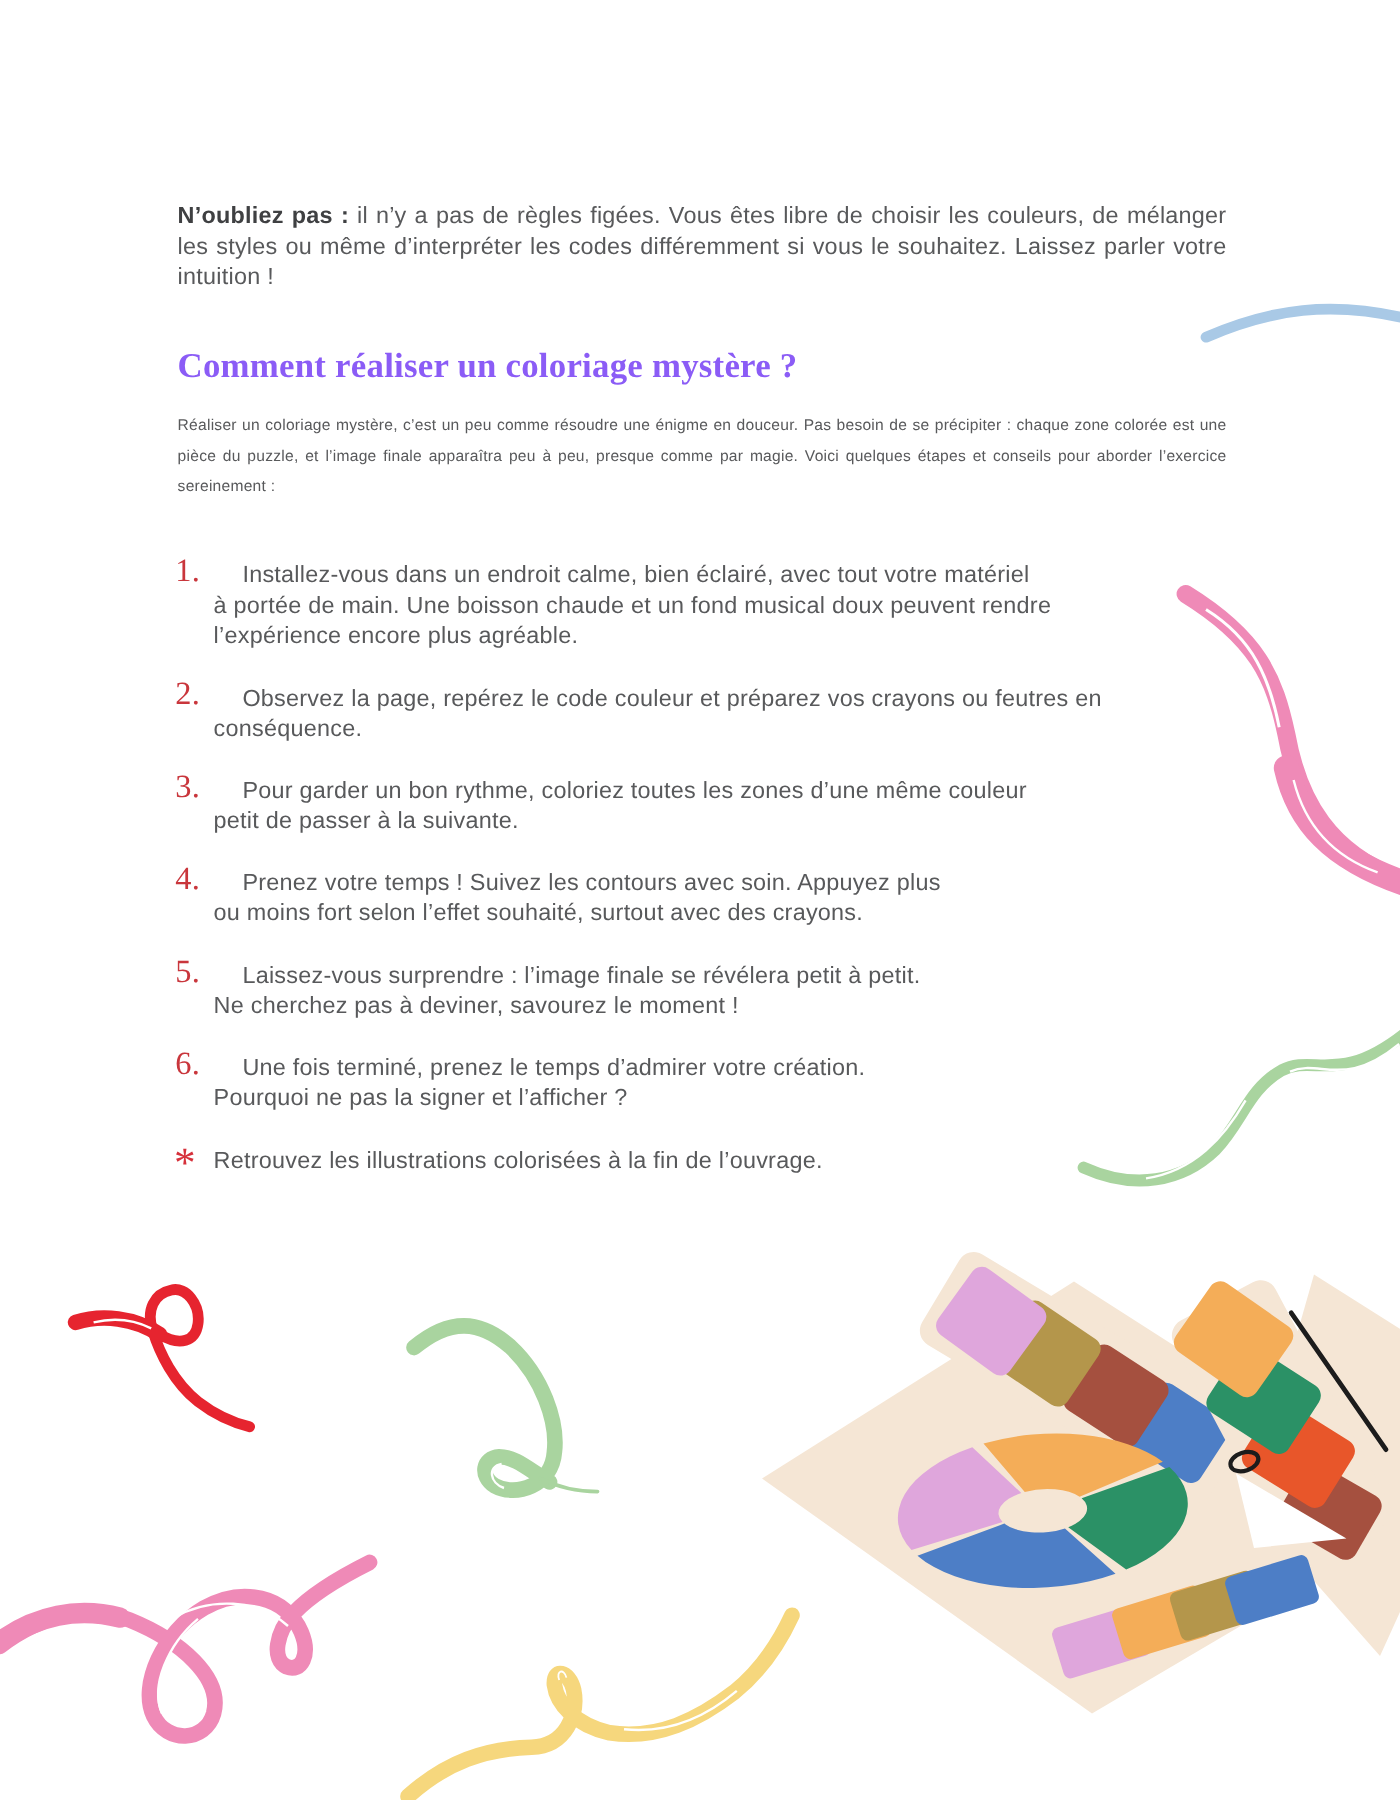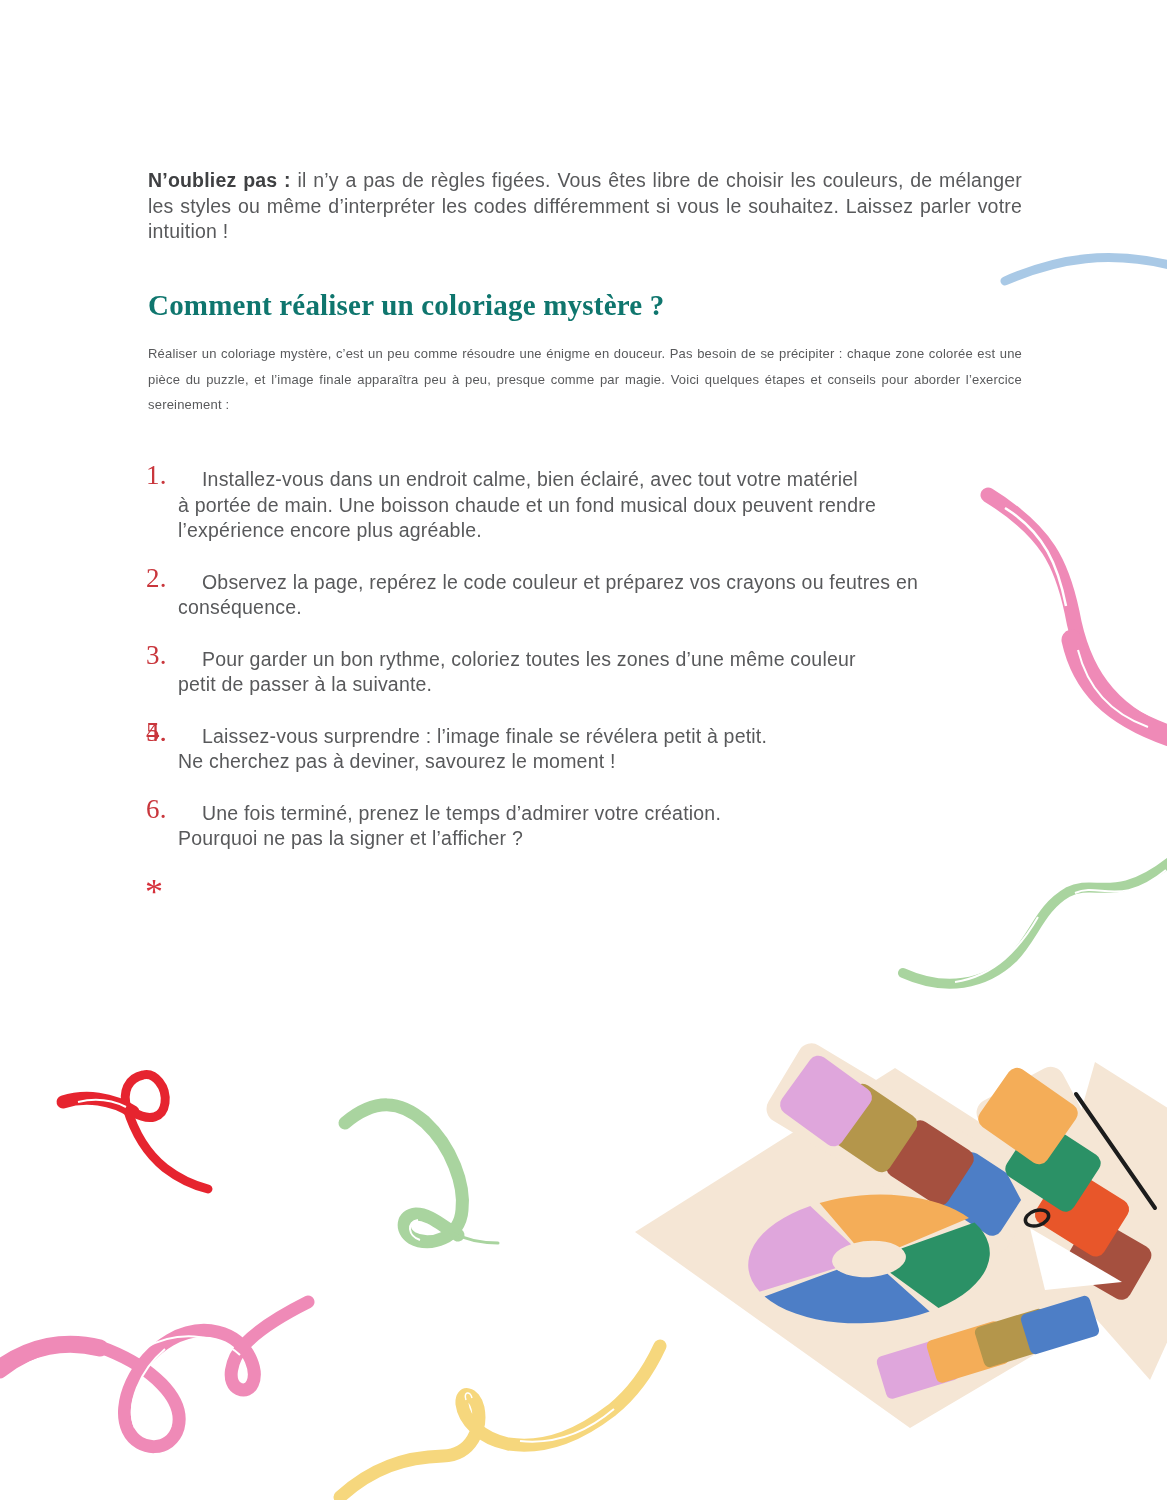--- a/index.html
+++ b/index.html
@@ -5,21 +5,21 @@
   html,body{margin:0;padding:0;background:#ffffff;}
   .page{position:relative;width:1167px;height:1500px;background:#ffffff;overflow:hidden;
         font-family:"Liberation Sans", sans-serif;color:#58595b;}
   .deco{position:absolute;left:0;top:0;width:1167px;height:1500px;pointer-events:none;}
   .content{position:absolute;left:0;top:0;width:1167px;height:1500px;}
   .intro-note{position:absolute;left:148px;top:168px;width:874px;margin:0;
               font-size:19.5px;line-height:25.5px;text-align:justify;letter-spacing:.2px;}
   .intro-note strong{color:#3f4042;font-weight:bold;}
   .section-title{position:absolute;left:148px;top:288px;margin:0;
                  font-family:"Liberation Serif", serif;font-weight:600;
-                 font-size:29px;line-height:34px;color:#0f766e;letter-spacing:.2px;}
+                 font-size:29px;line-height:34px;color:#8b5cf6;letter-spacing:.2px;}
   .section-intro{position:absolute;left:148px;top:341px;width:874px;margin:0;
                  font-size:13px;line-height:25.5px;text-align:justify;letter-spacing:.2px;}
   .steps-block{position:absolute;left:148px;top:467px;width:930px;}
   .steps{list-style:none;margin:0;padding:0;}
   .step{position:relative;padding-left:30px;margin:0 0 26px 0;
         font-size:19.5px;line-height:25.5px;letter-spacing:.2px;}
   .step-text{white-space:pre-line;margin-left:24px;}
   .step-num{position:absolute;left:-2px;top:-4px;font-family:"Liberation Serif", serif;
             font-size:27px;color:#c9363c;font-weight:500;}
   .footnote{position:relative;margin:8px 0 0 0;padding-left:30px;
@@ -168,31 +168,34 @@
           <span class="step-text">Observez la page, repérez le code couleur et préparez vos crayons ou feutres en
 conséquence.</span>
         </li>
         <li class="step">
           <span class="step-num">3.</span>
           <span class="step-text">Pour garder un bon rythme, coloriez toutes les zones d’une même couleur
 petit de passer à la suivante.</span>
         </li>
         <li class="step">
           <span class="step-num">4.</span>
+          <span class="step-text">Prenez votre temps ! Suivez les contours avec soin. Appuyez plus
+ou moins fort selon l’effet souhaité, surtout avec des crayons.</span>
         </li>
         <li class="step">
           <span class="step-num">5.</span>
           <span class="step-text">Laissez-vous surprendre : l’image finale se révélera petit à petit.
 Ne cherchez pas à deviner, savourez le moment !</span>
         </li>
         <li class="step">
           <span class="step-num">6.</span>
           <span class="step-text">Une fois terminé, prenez le temps d’admirer votre création.
 Pourquoi ne pas la signer et l’afficher ?</span>
         </li>
       </ol>
       <p class="footnote">
         <span class="footnote-marker">*</span>
+        <span class="footnote-text">Retrouvez les illustrations colorisées à la fin de l’ouvrage.</span>
       </p>
     </div>
 
   </div>
 </div>
 
 </body></html>

